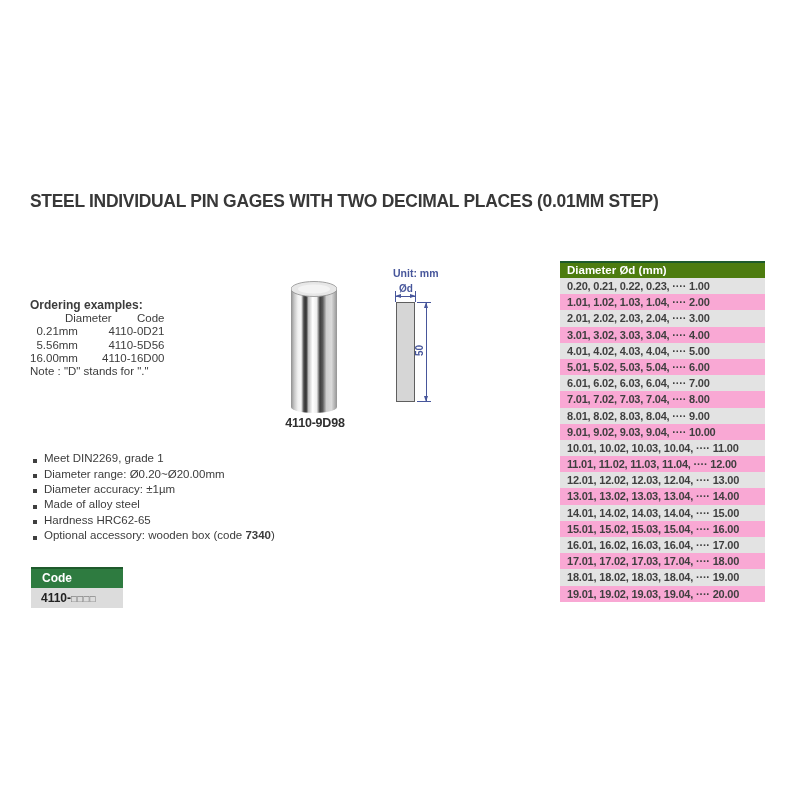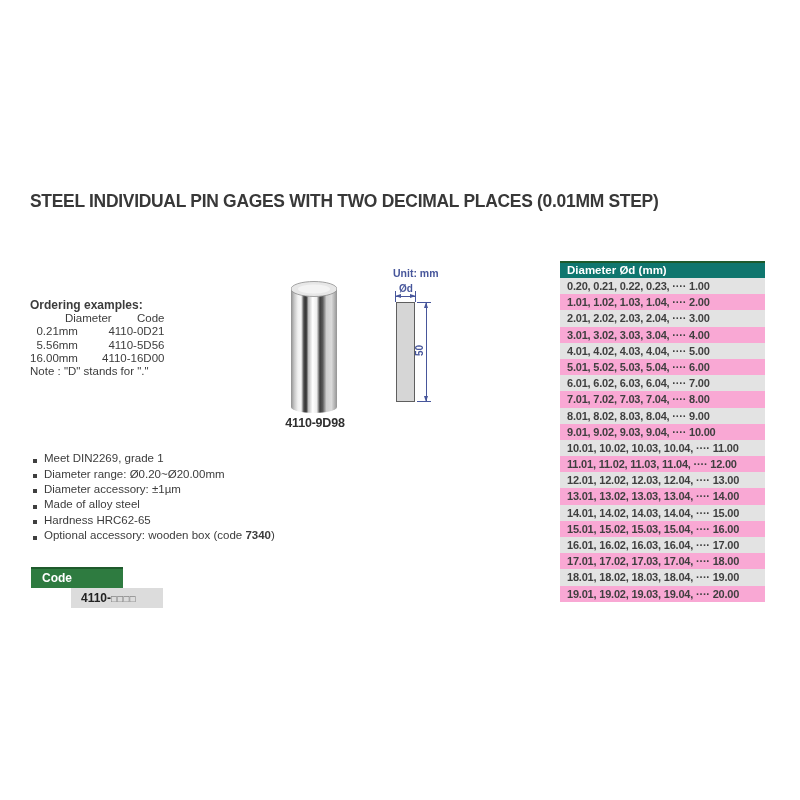--- a/index.html
+++ b/index.html
@@ -49,28 +49,28 @@
   .bullet{width:4px;height:4px;background:#3f3f3f;margin:4px 7px 0 0;flex:0 0 auto;}
   .feature b{font-weight:bold;}
   
   .code-head{
     position:absolute;left:31px;top:567px;width:92px;height:21px;box-sizing:border-box;
     background:#2e7b40;border-top:2px solid #1e5a2c;color:#ffffff;font-weight:bold;
     font-size:12px;line-height:18px;padding-left:11px;
   }
   .code-val{
     position:absolute;left:31px;top:588px;width:92px;height:20px;box-sizing:border-box;
-    background:#dcdcdc;font-size:12px;line-height:20px;padding-left:10px;color:#222;white-space:nowrap;margin-left:40px;
+    background:#dcdcdc;font-size:12px;line-height:20px;padding-left:10px;color:#222;white-space:nowrap;
   }
   .code-val .pre{font-weight:bold;}
   .code-val .sq{font-size:9.5px;color:#5e5e5e;letter-spacing:0.5px;}
   
   .spec-table{position:absolute;left:560px;top:261px;width:205px;}
   .spec-header{
-    background:#0f766e;border-top:2px solid #1e5a2c;box-sizing:border-box;height:17px;
+    background:#4d7c0f;border-top:2px solid #1e5a2c;box-sizing:border-box;height:17px;
     color:#ffffff;font-size:11.5px;font-weight:bold;line-height:14px;padding-left:7px;white-space:nowrap;
   }
   .spec-rows .spec-row{
     height:16.2px;line-height:16.2px;padding-left:7px;font-size:11px;font-weight:bold;
     color:#3f3f3f;letter-spacing:-0.2px;white-space:nowrap;background:#f9a8d4;box-sizing:border-box;
   }
   .spec-rows .spec-row:nth-child(odd){background:#e3e3e3;}
 </style>
 </head>
 <body>
@@ -147,21 +147,21 @@
     <div class="feature">
       <span class="bullet"></span>
       <span>Meet DIN2269, grade 1</span>
     </div>
     <div class="feature">
       <span class="bullet"></span>
       <span>Diameter range: Ø0.20~Ø20.00mm</span>
     </div>
     <div class="feature">
       <span class="bullet"></span>
-      <span>Diameter accessory: ±1µm</span>
+      <span>Diameter accuracy: ±1µm</span>
     </div>
     <div class="feature">
       <span class="bullet"></span>
       <span>Made of alloy steel</span>
     </div>
     <div class="feature">
       <span class="bullet"></span>
       <span>Hardness HRC62-65</span>
     </div>
     <div class="feature">

